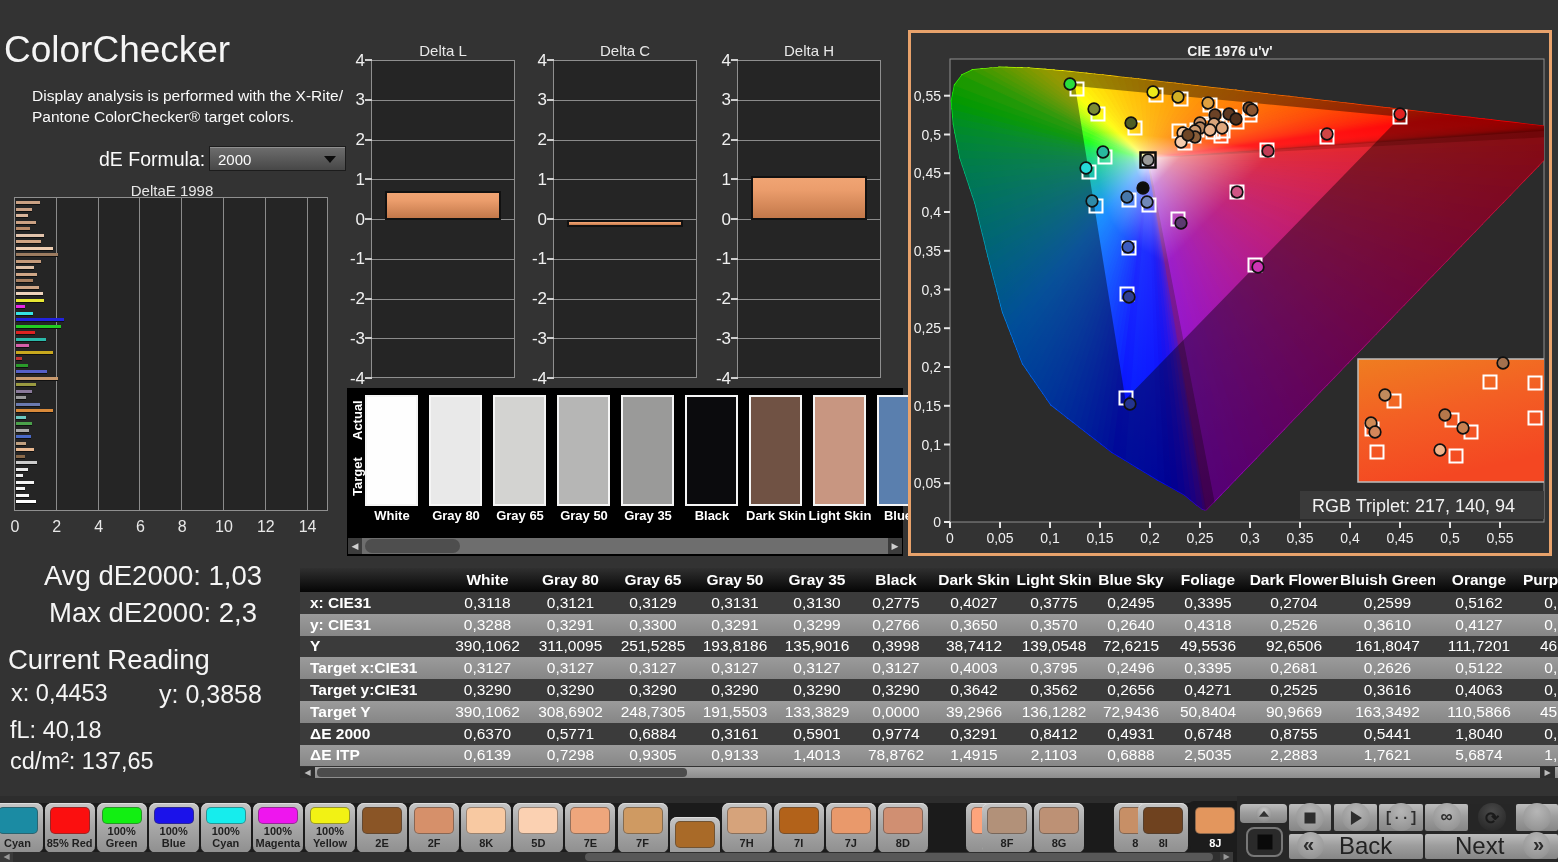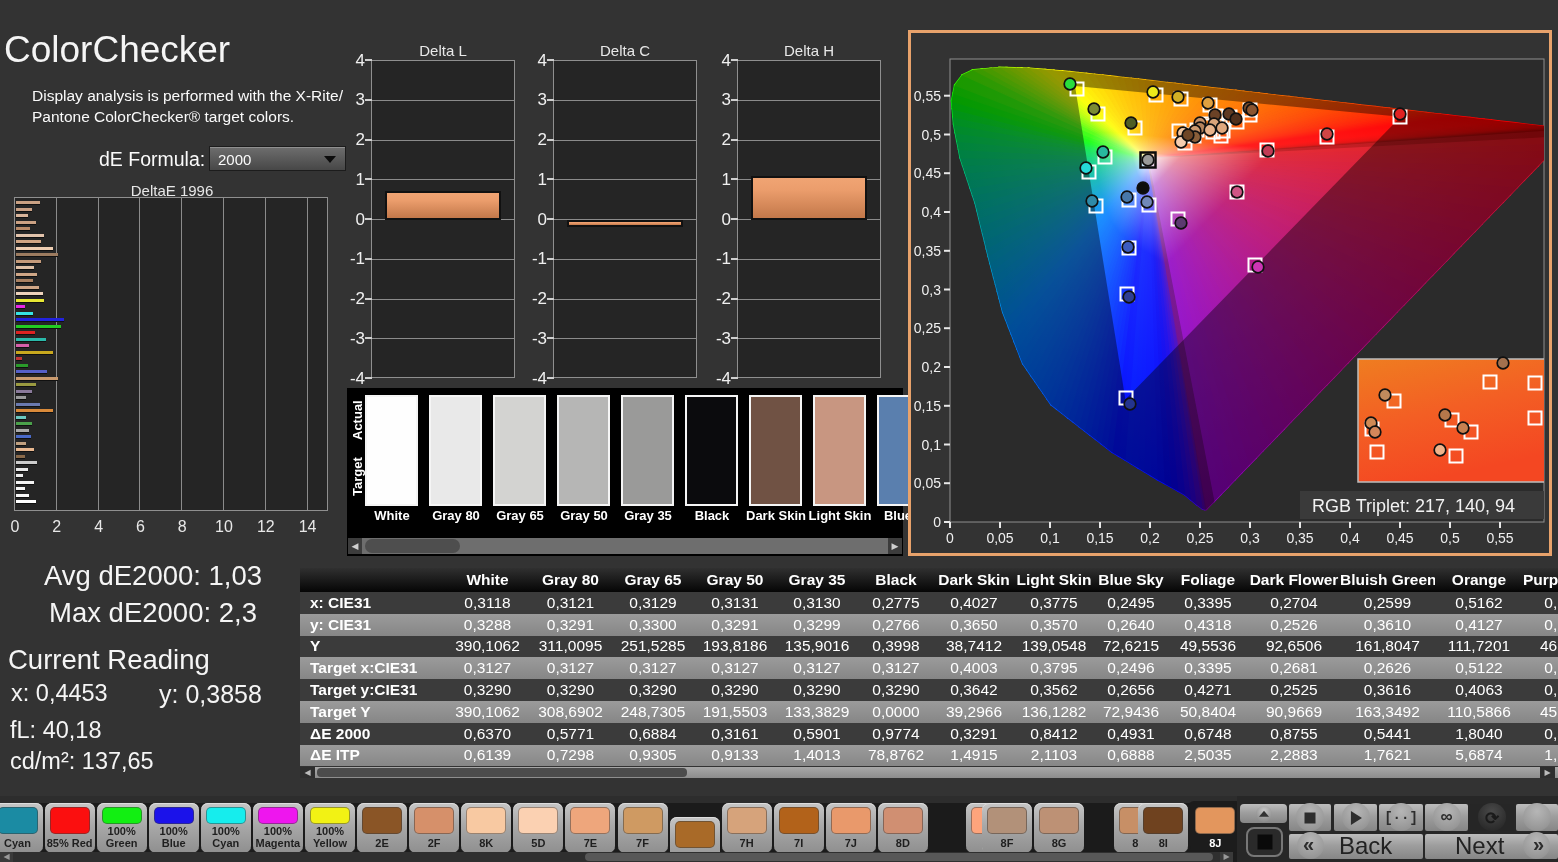--- a/index.html
+++ b/index.html
@@ -24,21 +24,21 @@
 background:radial-gradient(circle at 50% 30%,#b6b6b6,#9d9d9d 60%,#8b8b8b)}
 </style></head><body>
 <div class="abs" style="left:4px;top:29px;font-size:37px;color:#f5f5f5;letter-spacing:0px;font-weight:normal">ColorChecker</div>
 <div class="abs" style="left:32px;top:85px;font-size:15.5px;line-height:21px;color:#fafafa">Display analysis is performed with the X-Rite/<br>Pantone ColorChecker® target colors.</div>
 <div class="abs" style="left:99px;top:148px;font-size:19.5px;color:#fafafa">dE Formula:</div>
 <div class="abs" style="left:209px;top:146px;width:137px;height:25px;
 background:linear-gradient(#6e6e6e,#474747);border:1px solid #1c1c1c;box-shadow:inset 0 1px 0 #909090">
 <span style="position:absolute;left:8px;top:4px;font-size:15px;color:#fafafa">2000</span>
 <span style="position:absolute;right:9px;top:9px;width:0;height:0;border-left:6px solid transparent;border-right:6px solid transparent;border-top:7px solid #0d0d0d"></span>
   </div>
-<div class="abs" style="left:14px;top:182px;width:316px;text-align:center;font-size:15px;color:#e8e8e8">DeltaE 1996</div>
+<div class="abs" style="left:14px;top:182px;width:316px;text-align:center;font-size:15px;color:#e8e8e8">DeltaE 1998</div>
 <div class="plot" style="left:14px;top:197px;width:314px;height:314px">
 <div style="position:absolute;top:0;bottom:0;width:1px;background:#8b8b8b;left:40.8px"></div>
 <div style="position:absolute;top:0;bottom:0;width:1px;background:#8b8b8b;left:82.6px"></div>
 <div style="position:absolute;top:0;bottom:0;width:1px;background:#8b8b8b;left:124.4px"></div>
 <div style="position:absolute;top:0;bottom:0;width:1px;background:#8b8b8b;left:166.2px"></div>
 <div style="position:absolute;top:0;bottom:0;width:1px;background:#8b8b8b;left:208.0px"></div>
 <div style="position:absolute;top:0;bottom:0;width:1px;background:#8b8b8b;left:249.8px"></div>
 <div style="position:absolute;top:0;bottom:0;width:1px;background:#8b8b8b;left:291.6px"></div>
 <div style="position:absolute;left:1px;top:3.0px;width:24.0px;height:4.1px;background:#caa183;border-bottom:1px solid #101010"></div>
 <div style="position:absolute;left:1px;top:9.5px;width:15.7px;height:4.1px;background:#c9a084;border-bottom:1px solid #101010"></div>
@@ -204,20 +204,21 @@
 <div class="swl" style="left:458px;top:120px">Light Skin</div>
 <div class="sw" style="left:530px;top:7px;width:53px;height:111px;background:#5a7fae"></div>
 <div class="swl" style="left:516px;top:120px">Blue</div>
 <div style="position:absolute;left:1px;right:1px;top:150px;height:16px;background:#6e6e6e;border-radius:2px">
 <div style="position:absolute;left:0;top:0;width:14px;height:16px;background:#3c3c3c;color:#cfcfcf;font-size:9px;line-height:16px;text-align:center">◀</div>
 <div style="position:absolute;right:0;top:0;width:14px;height:16px;background:#3c3c3c;color:#cfcfcf;font-size:9px;line-height:16px;text-align:center">▶</div>
 <div style="position:absolute;left:17px;top:1px;width:95px;height:14px;background:#4e4e4e;border-radius:7px"></div>
     </div>
 </div>
 <div class="abs" style="left:908px;top:30px;width:644px;height:526px;border:3px solid #e8a26b;background:#333">
+<div style="position:absolute;left:0;right:0;top:10px;text-align:center;font-size:14px;font-weight:bold;color:#f0f0f0">CIE 1976 u'v'</div>
 <svg width="638" height="520" viewBox="911 33 638 520" style="position:absolute;left:0;top:0">
 <defs>
 <linearGradient id="g0" gradientUnits="userSpaceOnUse" x1="1147.8" y1="159.1" x2="1206.6" y2="509.3">
           <stop offset="0" stop-color="#fdfdfd"></stop>
           <stop offset="0.08" stop-color="#ae8bb1"></stop>
           <stop offset="0.30" stop-color="#631e69"></stop>
           <stop offset="1" stop-color="#4e0055"></stop>
         </linearGradient>
 <linearGradient id="g1" gradientUnits="userSpaceOnUse" x1="1147.8" y1="159.1" x2="1206.1" y2="509.5">
           <stop offset="0" stop-color="#fdfdfd"></stop>

